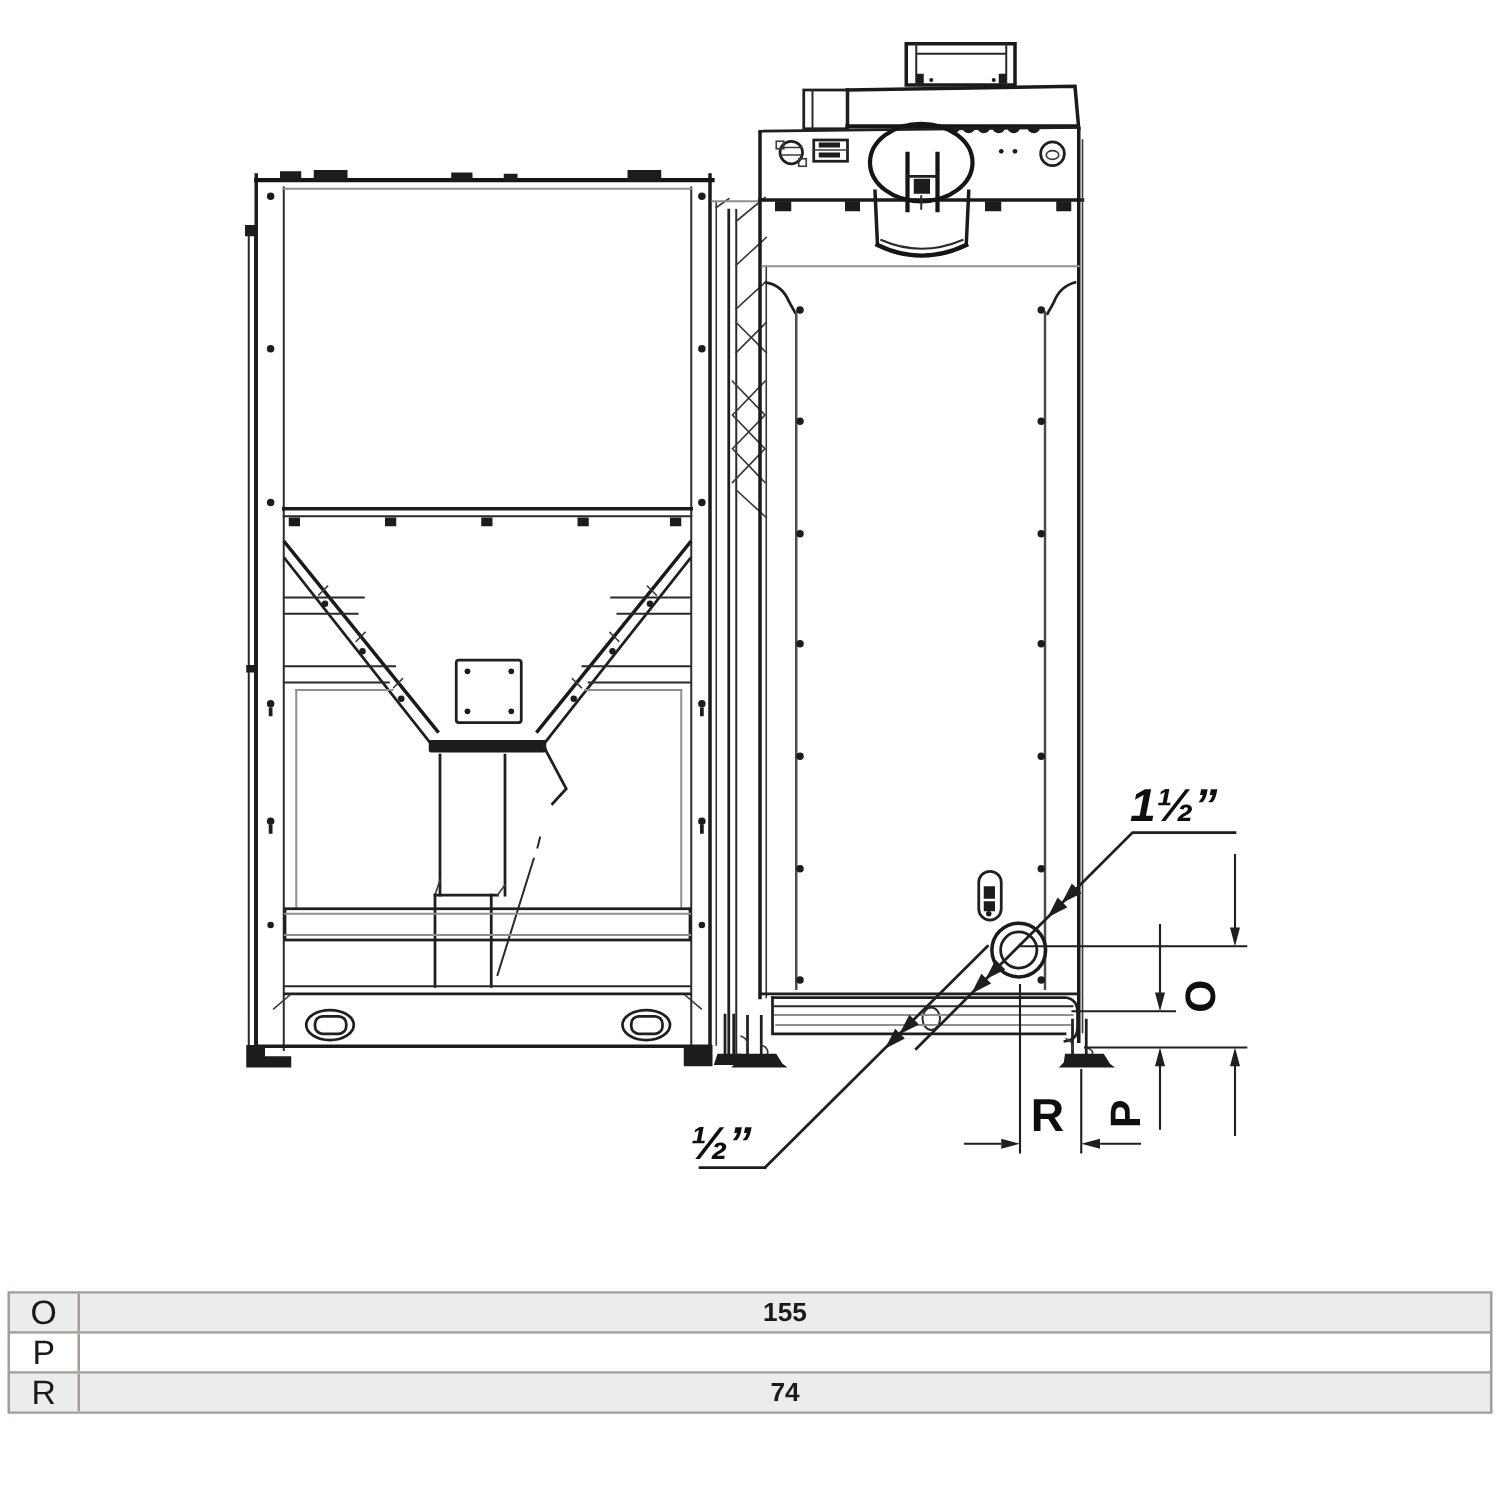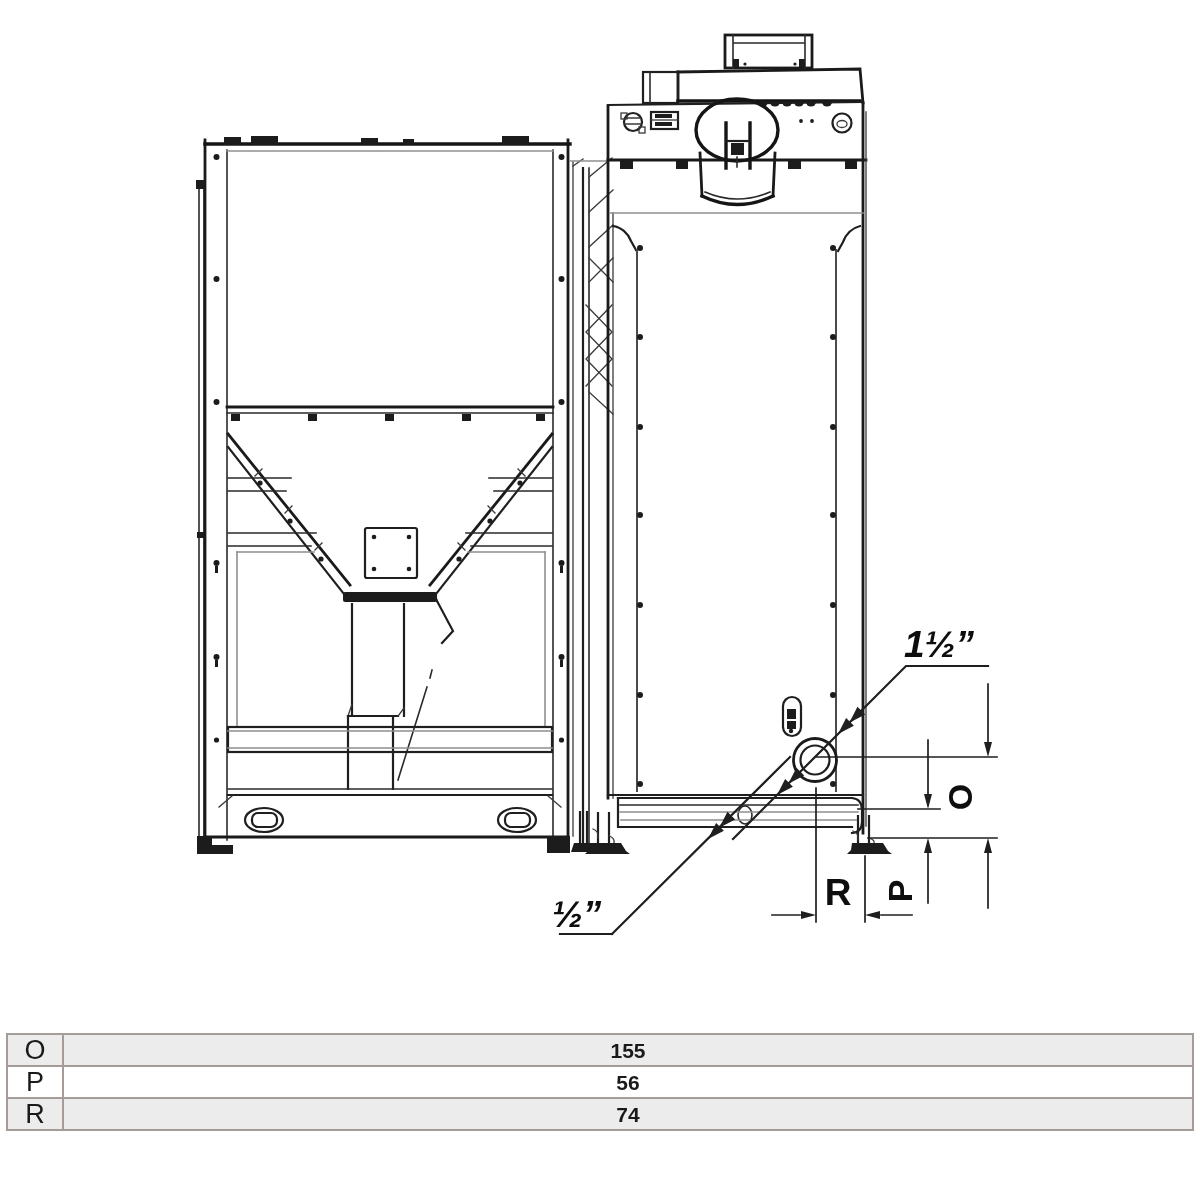--- a/index.html
+++ b/index.html
@@ -337,21 +337,20 @@
   </g>
 </svg>
 
   <div class="dims-table">
     <div class="dims-row odd">
       <div class="dims-label">O</div>
       <div class="dims-value">155</div>
     </div>
     <div class="dims-row even">
       <div class="dims-label">P</div>
-      <div class="dims-value">56</div>
     </div>
     <div class="dims-row odd">
       <div class="dims-label">R</div>
       <div class="dims-value">74</div>
     </div>
   </div>
 
 </div>
 
 </body></html>

